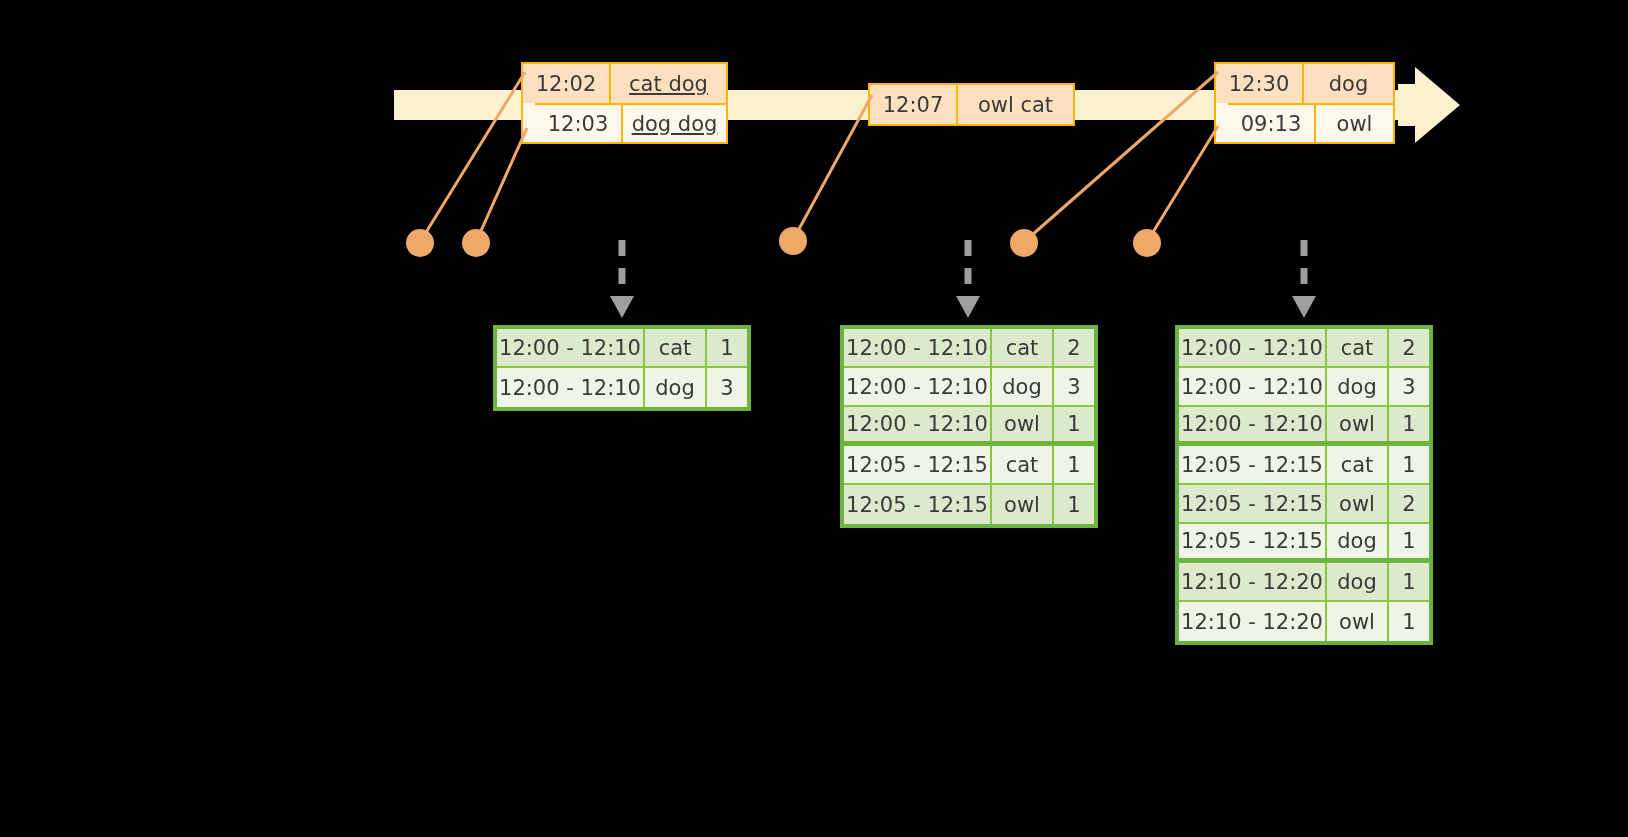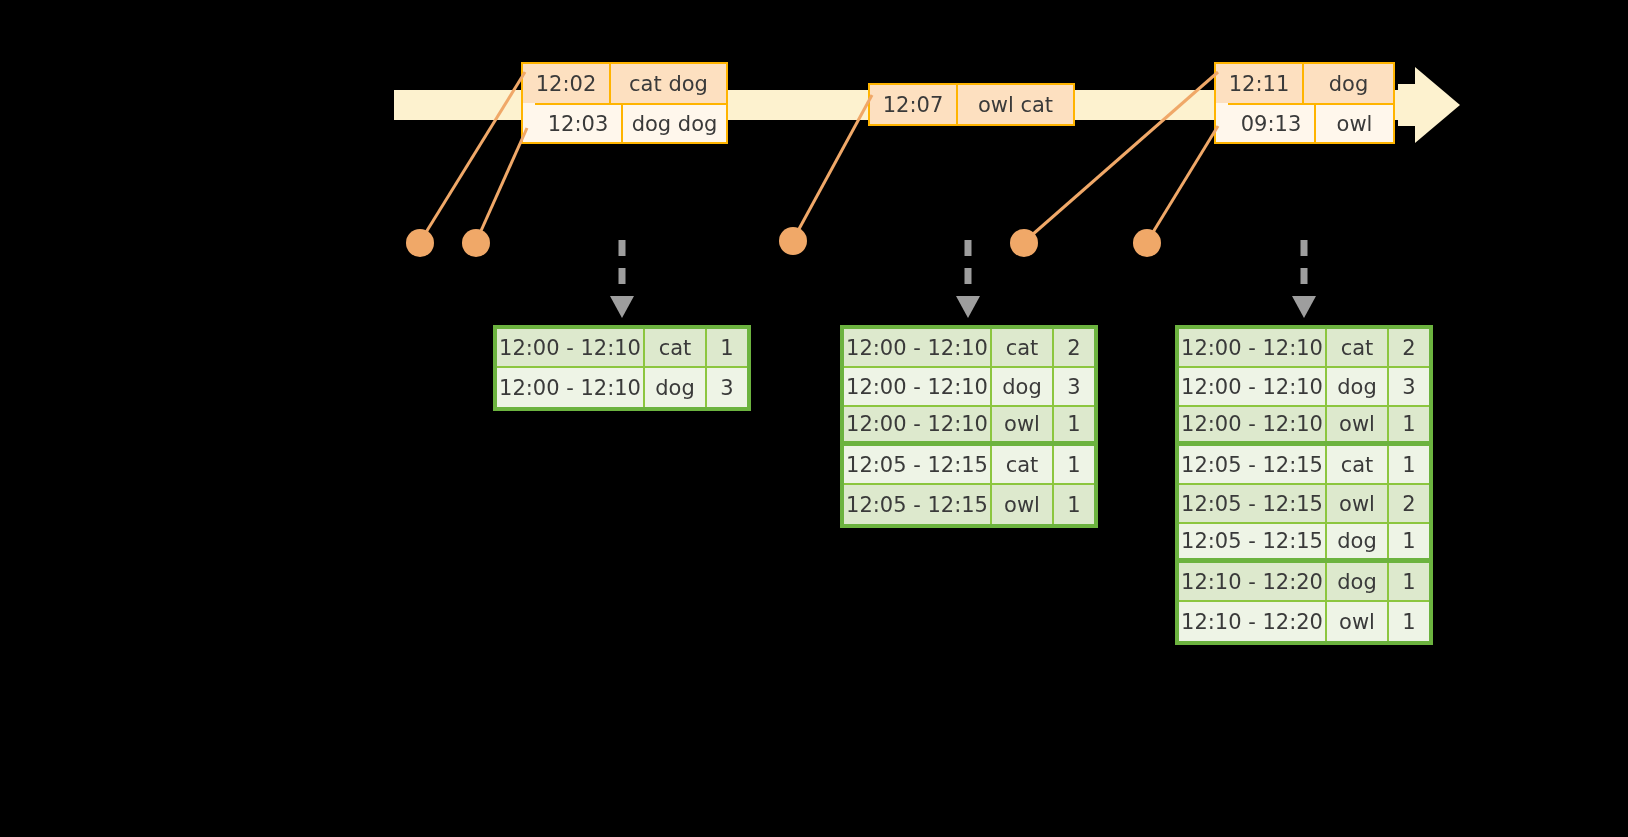--- a/index.html
+++ b/index.html
@@ -34,21 +34,21 @@
   .evt .row + .row{border-top:2px solid #ffb400;margin-left:12px;}
   .evt .row.shade{background:#fde0c0;}
   .evt .cell{
     display:flex;align-items:center;justify-content:center;
     font-size:21px;color:#3a3a3a;box-sizing:border-box;
   }
   .evt .cell.time{width:88px;border-right:2px solid #ffb400;}
   .evt .cell.val{flex:1;}
 
   #evt-a{left:521px;top:62px;width:207px;}
-  #evt-a .cell.val{width:119px;}
+  #evt-a .cell.val{width:119px;text-decoration:underline;}
   #evt-b{left:868px;top:83px;width:207px;}
   #evt-b .cell.val{width:119px;}
   #evt-c{left:1214px;top:62px;width:181px;}
   #evt-c .cell.val{width:91px;}
 
   
   svg#links{position:absolute;left:0;top:0;width:1628px;height:837px;pointer-events:none;}
 
   
   .tbl{
@@ -96,21 +96,21 @@
 
   <div class="evt" id="evt-b">
     <div class="row shade">
       <div class="cell time">12:07</div>
       <div class="cell val">owl cat</div>
     </div>
   </div>
 
   <div class="evt" id="evt-c">
     <div class="row shade">
-      <div class="cell time">12:11</div>
+      <div class="cell time">12:30</div>
       <div class="cell val">dog</div>
     </div>
     <div class="row">
       <div class="cell time">09:13</div>
       <div class="cell val">owl</div>
     </div>
   </div>
 
   <svg id="links">
     <g stroke="#f0a868" stroke-width="3" fill="none">

